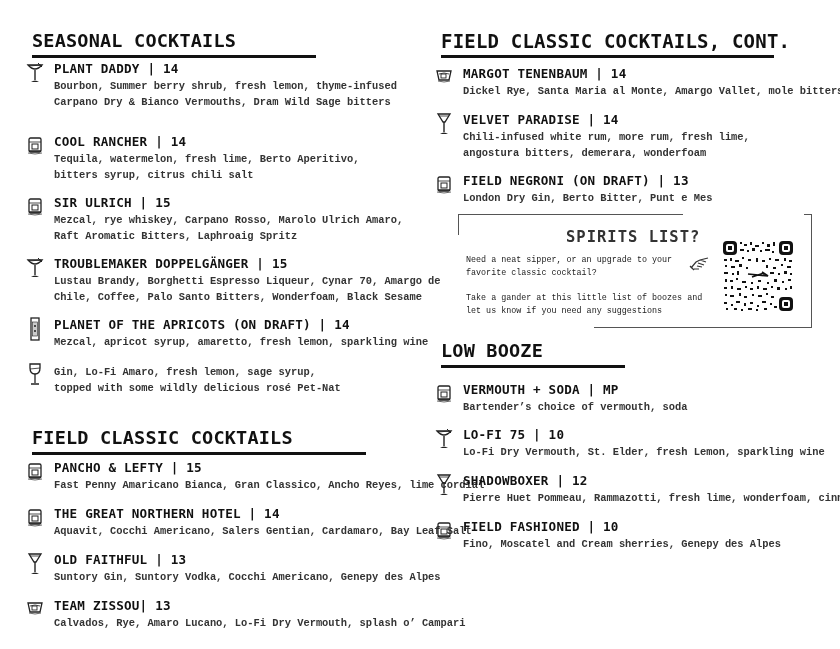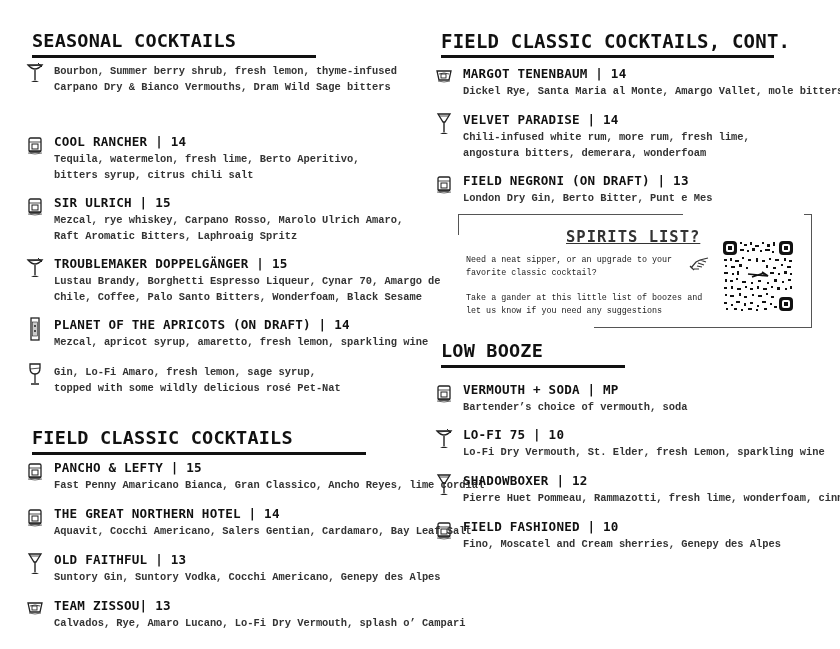--- a/index.html
+++ b/index.html
@@ -18,21 +18,21 @@
   .item-desc { font-family: "Liberation Mono", monospace; font-size: 10.4px; line-height: 16px; color: #333; margin-top: 2px; white-space: nowrap; font-weight: bold; }
   .item-note { font-weight: bold; font-size: 6.6px; line-height: 10px; color: #111; margin-top: 3px; white-space: nowrap; letter-spacing: 0.2px; }
 
   
   .spirits-box { position: absolute; left: 458px; top: 214px; width: 354px; height: 114px; }
   .sb-top-left { position: absolute; left: 0; top: 0; width: 225px; height: 1px; background: #555; }
   .sb-top-right { position: absolute; right: 0; top: 0; width: 8px; height: 1px; background: #555; }
   .sb-left { position: absolute; left: 0; top: 0; width: 1px; height: 21px; background: #555; }
   .sb-right { position: absolute; right: 0; top: 0; width: 1px; height: 114px; background: #555; }
   .sb-bottom { position: absolute; right: 0; bottom: 0; width: 218px; height: 1px; background: #555; }
-  .sb-title { position: absolute; left: 108px; top: 14px; font-weight: bold; font-size: 15.5px; letter-spacing: 1px; color: #333; white-space: nowrap; text-decoration: underline; }
+  .sb-title { position: absolute; left: 108px; top: 14px; font-weight: bold; font-size: 15.5px; letter-spacing: 1px; color: #333; white-space: nowrap; }
   .sb-text1, .sb-text2 { position: absolute; left: 8px; font-family: "Liberation Mono", monospace; font-size: 8.4px; line-height: 13px; color: #222; width: 240px; }
   .sb-text1 { top: 40px; }
   .sb-text2 { top: 78px; }
   .sb-hand { position: absolute; left: 230px; top: 40px; width: 22px; height: 18px; }
   .qr { position: absolute; left: 264px; top: 26px; width: 72px; height: 72px; }
 </style>
 </head>
 <body>
 
 <svg width="0" height="0" style="position:absolute">
@@ -83,20 +83,21 @@
   <div style="position:absolute; top:30px; left:0; width:284px;">
     <h2 class="section-title">SEASONAL COCKTAILS</h2>
     <div class="section-rule"></div>
   </div>
 
   <div class="item" style="top:61px">
     <svg class="item-icon">
         <use href="#coupe"></use>
       </svg>
     <div class="item-body">
+      <div class="item-name">PLANT DADDY | 14</div>
       <div class="item-desc">Bourbon, Summer berry shrub, fresh lemon, thyme-infused</div>
       <div class="item-desc" style="margin-top:0">Carpano Dry &amp; Bianco Vermouths, Dram Wild Sage bitters</div>
     </div>
   </div>
 
   <div class="item" style="top:134px">
     <svg class="item-icon">
         <use href="#rocks"></use>
       </svg>
     <div class="item-body">

